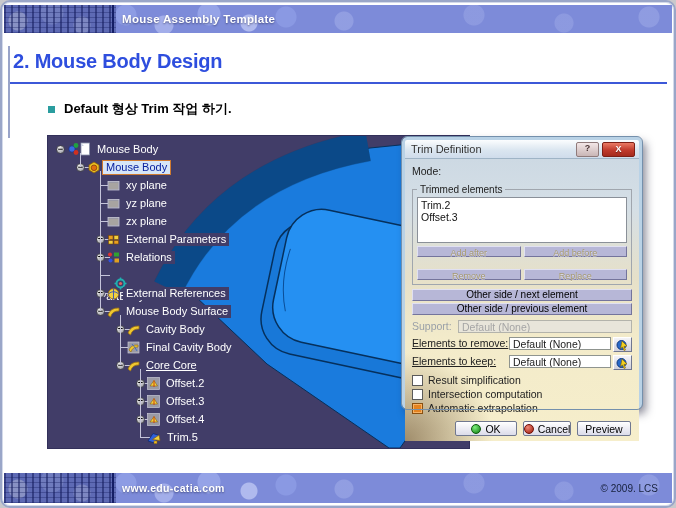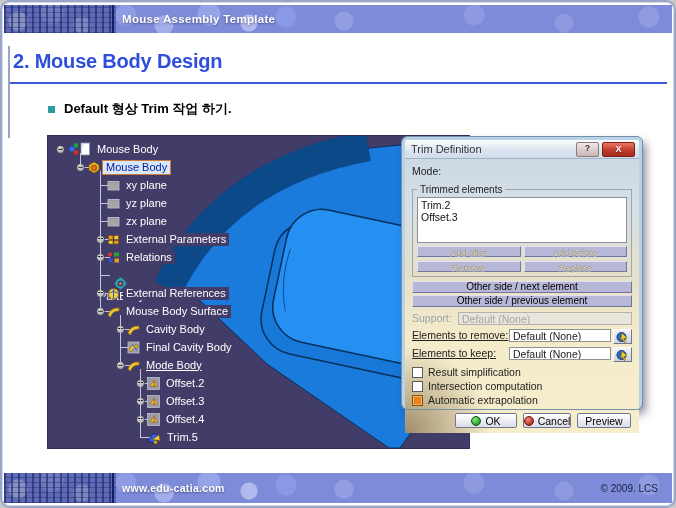--- a/index.html
+++ b/index.html
@@ -80,21 +80,21 @@
   .mode-row .lbl{margin-right:5px;}
   .combo{flex:1;height:15px;background:#eceadf;border:1px solid #9a9a9a;display:flex;align-items:center;
          color:#9c9c9c;box-sizing:border-box;max-width:176px;}
   .combo .cv{flex:1;padding-left:3px;}
   .combo .arr{width:15px;height:100%;background:#d8d4cc;border-left:1px solid #9a9a9a;color:#707070;
          font-size:8px;line-height:13px;text-align:center;}
   fieldset.grp{margin:3px 0 0 0;padding:2px 4px 4px 4px;border:1px solid #a0a6ae;}
   fieldset.grp legend{font-size:10px;color:#222;padding:0 3px;}
   .listbox{background:#fff;border:1px solid #8a9098;height:42px;padding:1px 3px;overflow:hidden;}
   .litem{font-size:10.5px;color:#111;line-height:12px;}
-  .btn-grid{display:grid;grid-template-columns:1fr 1fr;gap:4px 3px;margin-top:3px;}
+  .btn-grid{display:grid;grid-template-columns:1fr 1fr;gap:12px 3px;margin-top:3px;}
   .sbtn{height:11px;font-size:9px;line-height:10px;text-align:center;background:#b7b7d7;
         border:1px solid;border-color:#e0e0f2 #74749c #74749c #e0e0f2;box-sizing:border-box;}
   .sbtn.dis{color:#a79a6e;text-shadow:0 1px 0 rgba(255,255,255,.55);}
   .wbtn{display:block;width:100%;height:12px;margin-top:2px;font-size:10px;line-height:10px;text-align:center;
         background:#b7b7d7;border:1px solid;border-color:#e0e0f2 #74749c #74749c #e0e0f2;
         box-sizing:border-box;color:#000;font-family:"Liberation Sans",sans-serif;padding:0;}
   .support-row{margin-top:5px;height:14px;}
   .support-row .lbl{color:#9aa0a8;width:46px;flex:none;}
   .field{flex:1;height:13px;border:1px solid #8f948f;background:#fff;padding:0 3px;line-height:13px;
          box-sizing:border-box;overflow:hidden;white-space:nowrap;}
@@ -295,21 +295,21 @@
           <span class="tlabel">Final Cavity Body</span>
         </div>
         <div class="hline" style="left: 64px; top: 225px; width: 10px;"></div>
         <div class="trow" style="left: 60px; top: 216px;">
           <span class="badge">−</span>
           <span class="ticon">
             <svg width="13" height="13" viewBox="0 0 13 13">
               <path d="M1,10 Q3.5,2.5 12,3 L12,6 Q5.5,5.5 3.5,12 Z" fill="#f0c830" stroke="#9a7014" stroke-width=".8"></path>
             </svg>
           </span>
-          <span class="tlabel und">Mode Body</span>
+          <span class="tlabel und">Core Core</span>
         </div>
         <div class="hline" style="left: 84px; top: 243px; width: 10px;"></div>
         <div class="trow" style="left: 80px; top: 234px;">
           <span class="badge">+</span>
           <span class="ticon">
             <svg width="13" height="13" viewBox="0 0 13 13">
               <rect x="0.5" y="0.5" width="12" height="12" fill="#9a9aa6" stroke="#c9c9d6" stroke-width=".7"></rect>
               <polygon points="3,9 7,3.5 10.5,9" fill="#f0d040" stroke="#8a6010" stroke-width=".6"></polygon>
               <path d="M7,3.5 V10" stroke="#d04000" stroke-width="1"></path>
             </svg>

